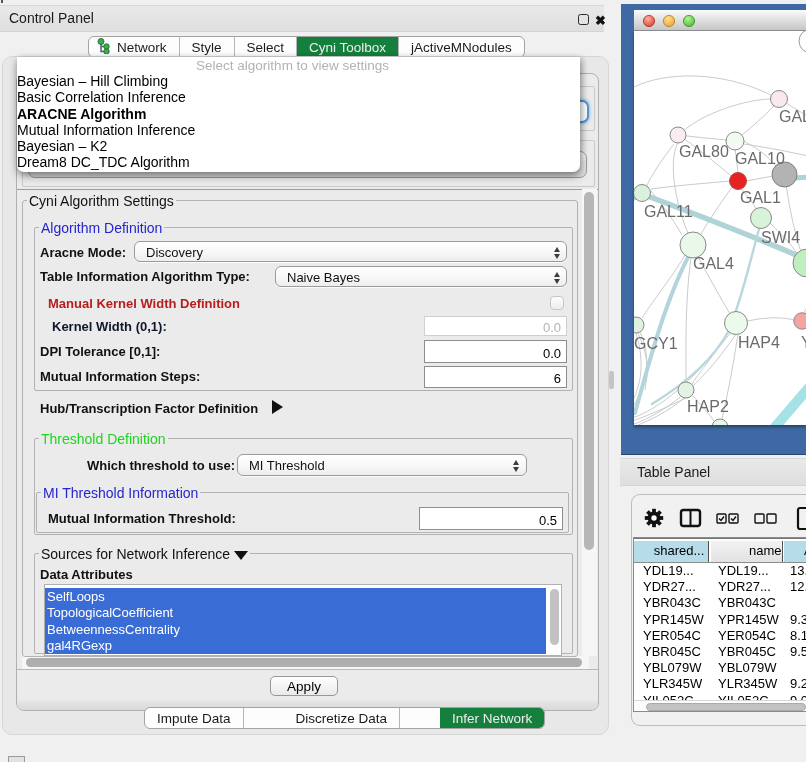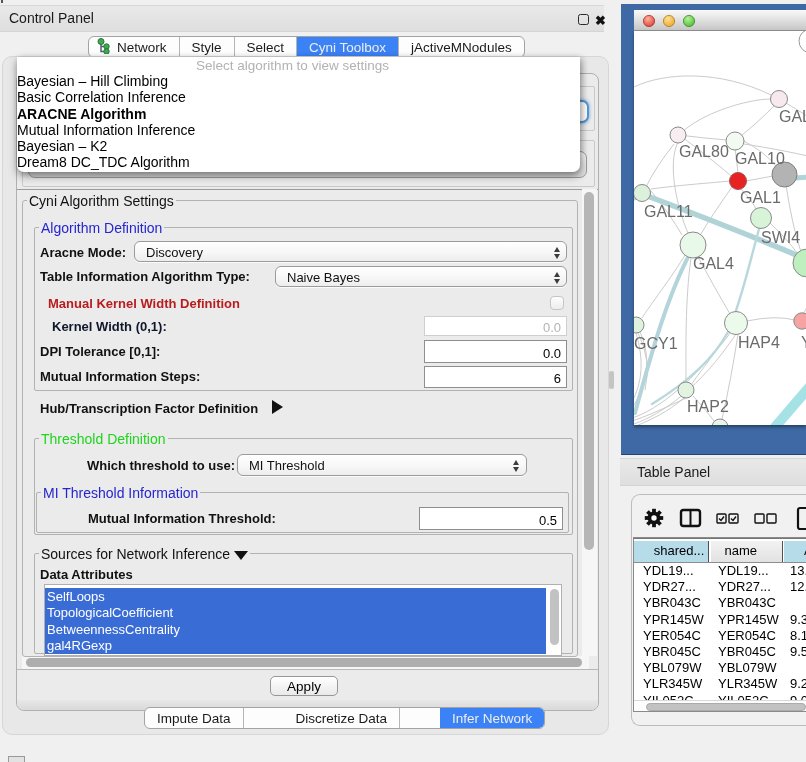--- a/index.html
+++ b/index.html
@@ -14,21 +14,21 @@
   background:linear-gradient(#ffffff, #f7f7f7 55%, #ededed); box-shadow:0 1px 0 rgba(255,255,255,.8);
   font-size:13px; color:#111; }
 .combo .ctext { position:absolute; left:11px; top:3px; }
 .arrows { position:absolute; width:7px; height:12px; }
 .arrows .up { position:absolute; left:0; top:0; width:0; height:0; border-left:3.5px solid transparent; border-right:3.5px solid transparent; border-bottom:5px solid #3c3c3c; }
 .arrows .dn { position:absolute; left:0; bottom:0; width:0; height:0; border-left:3.5px solid transparent; border-right:3.5px solid transparent; border-top:5px solid #3c3c3c; }
 .tfield { position:absolute; background:#fff; font-size:13px; text-align:right; }
 .seg { position:absolute; display:flex; border:1px solid #a3a3a3; border-radius:6px; background:#fdfdfd; overflow:hidden; font-size:13.5px; }
 .seg > div { padding:3px 12px 0 12px; border-right:1px solid #b5b5b5; white-space:nowrap; color:#1a1a1a; }
 .seg > div:last-child { border-right:none; }
-.seg > div.sel { background:#3b82f6; color:#ededed; }
+.seg > div.sel { background:#15803d; color:#ededed; }
 </style>
 </head>
 <body>
 <div id="page">
 
   <div class="abs" style="left:1px;top:0;width:2px;height:3px;background:#555;"></div>
 
   <div class="abs" style="left:0;top:5px;width:604px;height:27px;background:linear-gradient(#e9e9e9,#dedede);border-top:1px solid #d8d8d8;border-bottom:1px solid #d4d4d4;"></div>
   <div class="abs" style="left:9px;top:10px;font-size:14px;color:#1a1a1a;">Control Panel</div>
   <div class="abs" style="left:578px;top:14px;width:10.5px;height:10.5px;border:1.5px solid #2a2a2a;border-radius:2.5px;background:transparent;"></div>
@@ -112,21 +112,21 @@
   <div class="combo" style="left:237px;top:454px;width:290px;height:22px;">
       <span class="ctext">MI Threshold</span>
     <span class="arrows" style="left:275px;top:5px;">
         <span class="up"></span>
         <span class="dn"></span>
       </span>
     </div>
 
   <div class="frame" style="left:36px;top:492px;width:533px;height:41px;"></div>
   <div class="ftitle" style="left:41px;top:485px;color:#2525cf;">MI Threshold Information</div>
-  <div class="abs b13" style="left:48px;top:511px;margin-left:40px;">Mutual Information Threshold:</div>
+  <div class="abs b13" style="left:48px;top:511px;">Mutual Information Threshold:</div>
   <div class="tfield" style="left:419px;top:507px;width:144px;height:23px;border:1px solid #8e8e8e;color:#000;padding:4.5px 5px 0 0;">0.5</div>
 
   <div class="frame" style="left:34px;top:553px;width:539px;height:101px;"></div>
   <div class="ftitle" style="left:39px;top:546px;color:#111;">Sources for Network Inference <span style="display:inline-block;width:0;height:0;border-left:7px solid transparent;border-right:7px solid transparent;border-top:9px solid #111;vertical-align:-1px;"></span></div>
   <div class="abs b13" style="left:40px;top:567px;">Data Attributes</div>
 
   <div class="abs" style="left:44px;top:584px;width:518px;height:72px;background:#fff;border:1px solid #b0b0b0;overflow:hidden;">
     <div style="position:absolute;left:0;top:3px;width:501px;height:66px;background:#3a6cd6;"></div>
     <div style="position:absolute;left:2px;top:4px;color:#fff;font-size:13px;line-height:16.3px;">SelfLoops<br>TopologicalCoefficient<br>BetweennessCentrality<br>gal4RGexp</div>
     <div style="position:absolute;left:505px;top:4px;width:9px;height:56px;border-radius:4.5px;background:#c2c2c2;"></div>
@@ -286,21 +286,21 @@
     </g>
 
     <g transform="translate(152,1)" fill="none" stroke="#111">
       <path d="M2,3 a2,2 0 0 1 2,-2 h7 l6.5,6.5 V20 a2,2 0 0 1 -2,2 H4 a2,2 0 0 1 -2,-2 Z" stroke-width="2.2"></path>
       <path d="M11,1 v6.5 h6.5" stroke-width="1.6"></path>
     </g>
   </svg>
 
   <div class="abs" style="left:634px;top:538px;width:172px;height:25px;border-top:1px solid #757575;border-bottom:1px solid #8d8d8d;background:#fff;overflow:hidden;">
     <div style="position:absolute;left:0;top:1.5px;width:75px;height:21.5px;background:#b6dcea;border-right:1.5px solid #505050;text-align:center;text-indent:16px;font-size:13px;padding-top:2.5px;">shared...</div>
-    <div style="position:absolute;left:76.5px;top:1.5px;width:72px;height:21.5px;background:linear-gradient(#f2f2f2,#e2e2e2);border-right:1.5px solid #505050;text-align:left;text-indent:14px;font-size:13px;padding-top:2.5px;">name</div>
+    <div style="position:absolute;left:76.5px;top:1.5px;width:72px;height:21.5px;background:linear-gradient(#f2f2f2,#e2e2e2);border-right:1.5px solid #505050;text-align:right;text-indent:14px;font-size:13px;padding-top:2.5px;">name</div>
     <div style="position:absolute;left:150px;top:1.5px;width:60px;height:21.5px;background:#b6dcea;font-size:13px;padding-top:2.5px;padding-left:20px;">A</div>
   </div>
 
   <div class="abs" style="left:634px;top:563px;width:172px;height:137px;background:#fff;overflow:hidden;font-size:13px;color:#000;">
     <div style="position:absolute;left:9px;top:0;line-height:16.2px;">YDL19...<br>YDR27...<br>YBR043C<br>YPR145W<br>YER054C<br>YBR045C<br>YBL079W<br>YLR345W<br>YIL052C</div>
     <div style="position:absolute;left:84px;top:0;line-height:16.2px;">YDL19...<br>YDR27...<br>YBR043C<br>YPR145W<br>YER054C<br>YBR045C<br>YBL079W<br>YLR345W<br>YIL052C</div>
     <div style="position:absolute;left:156px;top:0;line-height:16.2px;">13...<br>12...<br>&nbsp;<br>9.3<br>8.1<br>9.5<br>&nbsp;<br>9.2<br>9.0</div>
   </div>
 
   <div class="abs" style="left:634px;top:700px;width:172px;height:11px;background:#fdfdfd;border-top:1px solid #d8d8d8;"></div>

